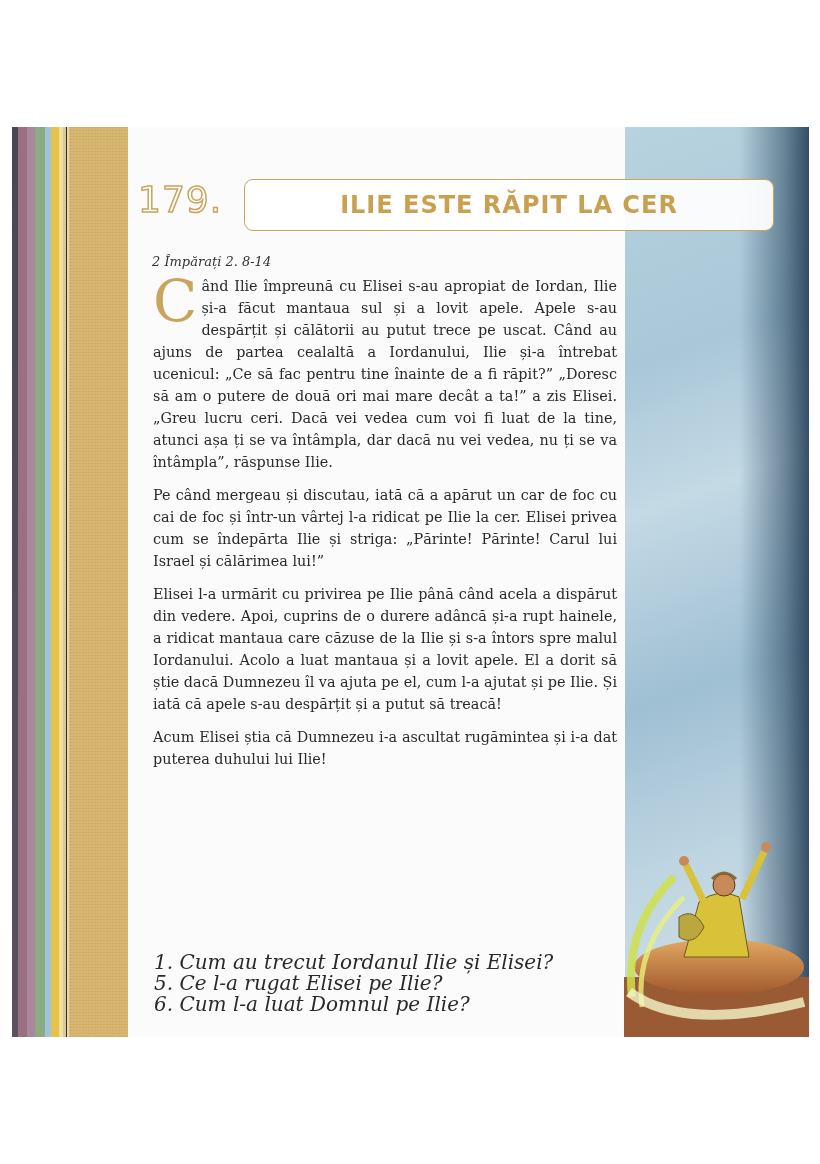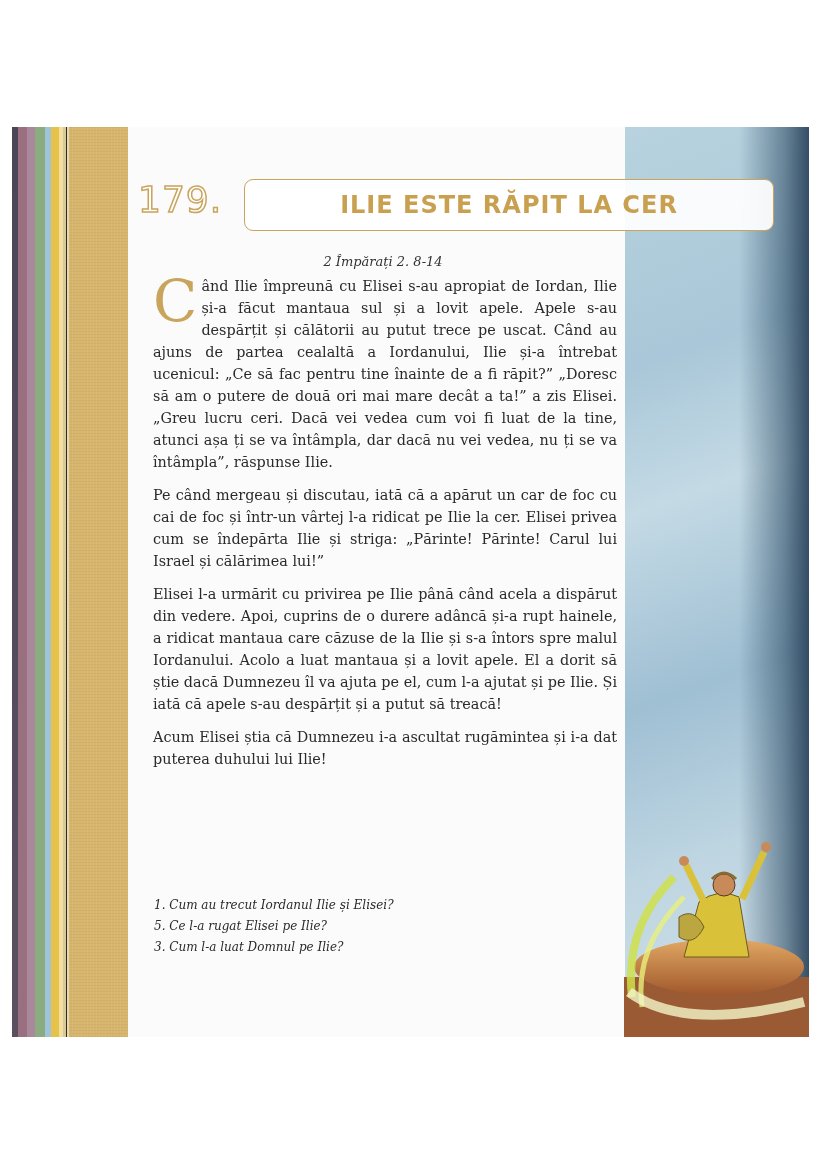--- a/index.html
+++ b/index.html
@@ -45,35 +45,35 @@
   .title-box {
     position: absolute; left: 232px; top: 52px; width: 528px; height: 50px;
     border: 1.5px solid #c9a45c; border-radius: 9px; background: rgba(255,255,255,0.92);
     display: flex; align-items: center; justify-content: center;
   }
   .title-box span {
     font-family: "DejaVu Sans", sans-serif; font-weight: bold; font-size: 24px;
     color: #c9a050; letter-spacing: 1px;
   }
   .ref {
-    position: absolute; left: 140px; top: 127px; width: 462px; text-align: center;
+    position: absolute; left: 140px; top: 127px; width: 462px; text-align: left;
     font-style: italic; font-size: 13px; color: #333;
   }
   .body-text {
     position: absolute; left: 141px; top: 148px; width: 464px;
     font-size: 14.4px; line-height: 22px; color: #2a2a2a; text-align: justify;
   }
   .body-text p { margin: 0 0 11px 0; hyphens: auto; }
   .dropcap {
     float: left; font-size: 58px; line-height: 46px; color: #c9a45c; margin: 3px 4px 0 0;
     font-family: "DejaVu Serif", serif;
   }
   .questions {
-    position: absolute; left: 142px; top: 768px;
-    font-style: italic; font-size: 12px; line-height: 21px; color: #2a2a2a;
+    position: absolute; left: 142px; top: 825px;
+    font-style: italic; font-size: 20px; line-height: 21px; color: #2a2a2a;
   }
   .questions div { margin: 0; }
   .illustration {
     position: absolute; left: 612px; top: 680px; width: 185px; height: 230px;
   }
 </style>
 </head>
 <body>
 
 <div class="scan">
@@ -103,21 +103,21 @@
   <div class="body-text">
     <p><span class="dropcap">C</span><span>ând Ilie împreună cu Elisei s-au apropiat de Iordan, Ilie și-a făcut mantaua sul și a lovit apele. Apele s-au despărțit și călătorii au putut trece pe uscat. Când au ajuns de partea cealaltă a Iordanului, Ilie și-a întrebat ucenicul: „Ce să fac pentru tine înainte de a fi răpit?” „Doresc să am o putere de două ori mai mare decât a ta!” a zis Elisei. „Greu lucru ceri. Dacă vei vedea cum voi fi luat de la tine, atunci așa ți se va întâmpla, dar dacă nu vei vedea, nu ți se va întâmpla”, răspunse Ilie.</span></p>
     <p>Pe când mergeau și discutau, iată că a apărut un car de foc cu cai de foc și într-un vârtej l-a ridicat pe Ilie la cer. Elisei privea cum se îndepărta Ilie și striga: „Părinte! Părinte! Carul lui Israel și călărimea lui!”</p>
     <p>Elisei l-a urmărit cu privirea pe Ilie până când acela a dispărut din vedere. Apoi, cuprins de o durere adâncă și-a rupt hainele, a ridicat mantaua care căzuse de la Ilie și s-a întors spre malul Iordanului. Acolo a luat mantaua și a lovit apele. El a dorit să știe dacă Dumnezeu îl va ajuta pe el, cum l-a ajutat și pe Ilie. Și iată că apele s-au despărțit și a putut să treacă!</p>
     <p>Acum Elisei știa că Dumnezeu i-a ascultat rugămintea și i-a dat puterea duhului lui Ilie!</p>
   </div>
 
   <div class="questions">
     <div>1. Cum au trecut Iordanul Ilie și Elisei?</div>
     <div>5. Ce l-a rugat Elisei pe Ilie?</div>
-    <div>3. Cum l-a luat Domnul pe Ilie?</div>
+    <div>6. Cum l-a luat Domnul pe Ilie?</div>
   </div>
 
   <div class="illustration">
     <svg width="185" height="230" viewBox="0 0 185 230">
       <defs>
         <linearGradient id="rock" x1="0" y1="0" x2="0" y2="1">
           <stop offset="0" stop-color="#e2a863"></stop>
           <stop offset="1" stop-color="#a0582c"></stop>
         </linearGradient>
       </defs>

